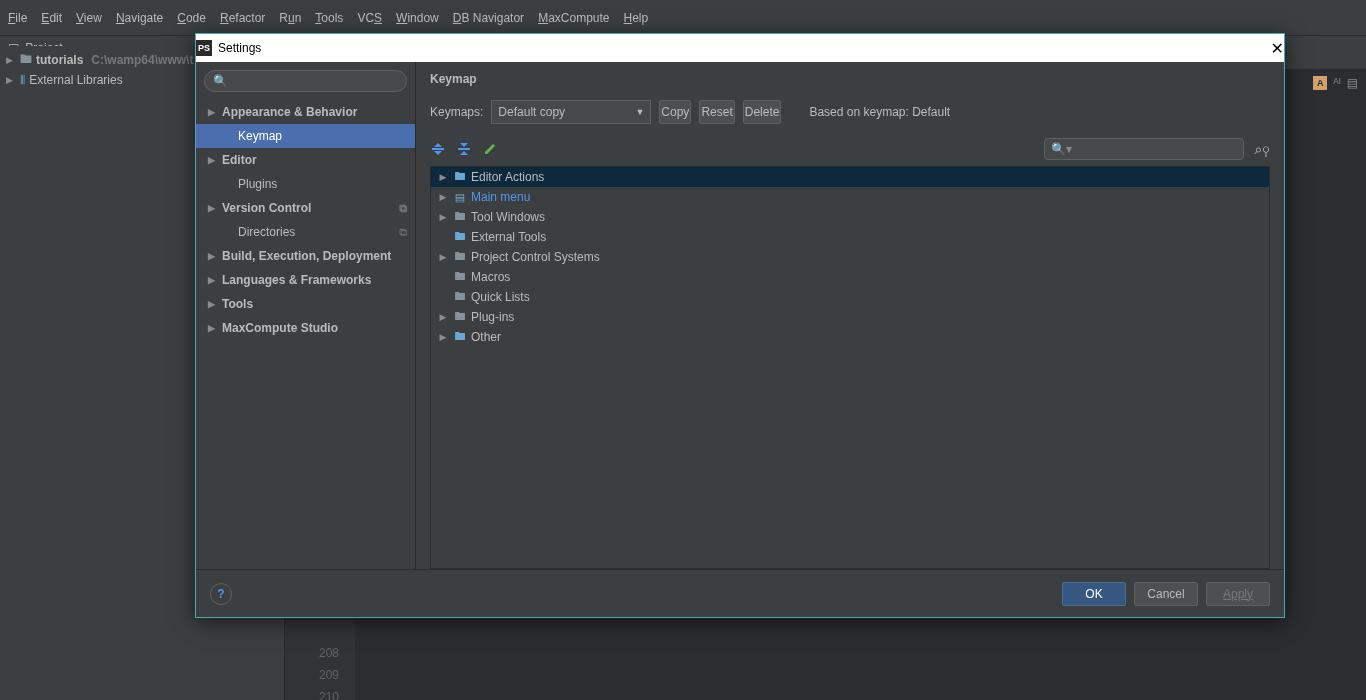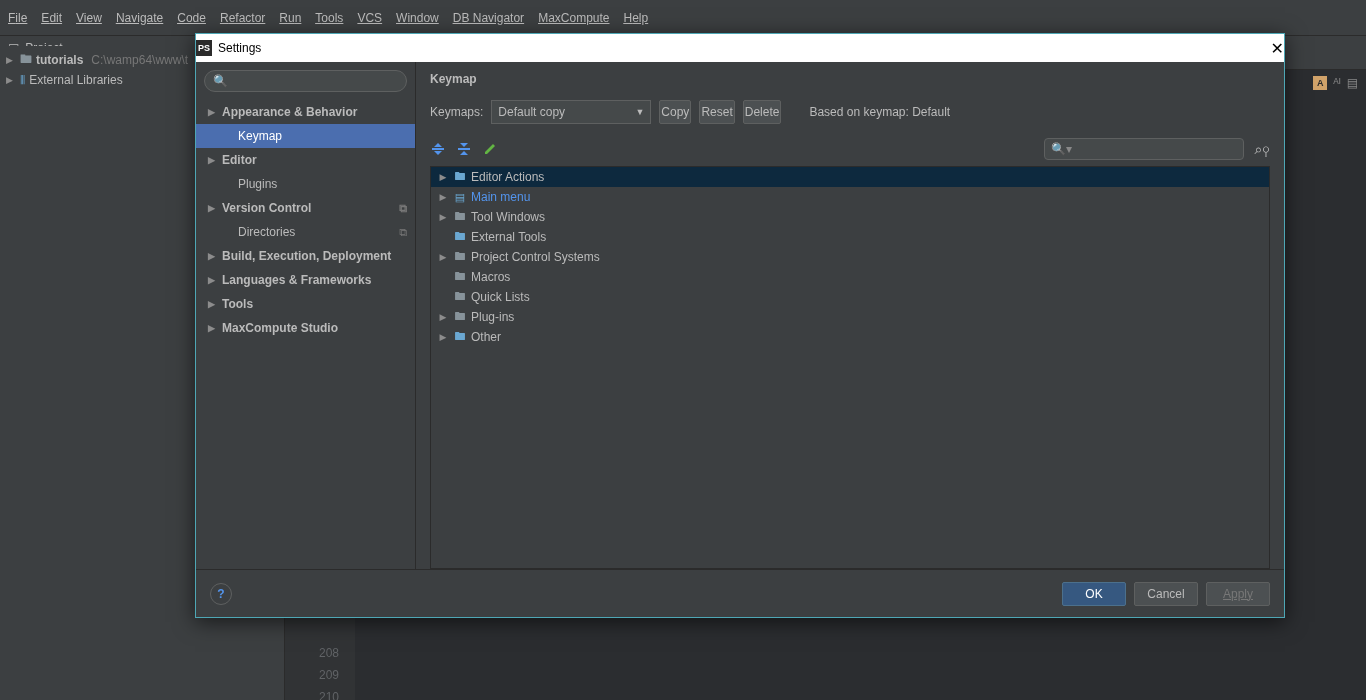--- a/index.html
+++ b/index.html
@@ -1,33 +1,33 @@
 <!DOCTYPE html>
 <html><head>
 <meta charset="utf-8">
 <style>
 * { margin: 0; padding: 0; box-sizing: border-box; font-family: "Segoe UI", Arial, sans-serif; font-size: 12px; }
 body { background: #2b2d30; color: #bbbbbb; width: 1366px; height: 700px; overflow: hidden; position: relative; }
 
 
-.menubar { height: 36px; display: flex; align-items: center; padding: 0 8px; background: #3c3f41; border-bottom: 1px solid #2b2b2b; text-decoration: underline; }
+.menubar { height: 36px; display: flex; align-items: center; padding: 0 8px; background: #3c3f41; border-bottom: 1px solid #2b2b2b; }
 .menubar span { margin-right: 14px; cursor: pointer; color: #bbbbbb; }
 .menubar span u { text-decoration: underline; }
 
 
 .toolbar { height: 24px; display: flex; align-items: center; padding: 0 8px; background: #3c3f41; border-bottom: 1px solid #2b2b2b; }
 .toolbar .proj { display: flex; align-items: center; gap: 6px; color: #bbbbbb; }
 .toolbar .dropdown-arrow { margin-left: 20px; color: #888; font-size: 9px; }
 
 
 .project-panel { position: absolute; top: 46px; left: 0; width: 285px; bottom: 0; background: #3c3f41; border-right: 1px solid #2b2b2b; padding: 4px 6px; }
 .tree-row { display: flex; align-items: center; gap: 4px; height: 20px; color: #bbbbbb; }
 .tree-arrow { width: 10px; font-size: 9px; color: #8c8c8c; }
 .tree-folder { color: #bbbbbb; }
-.tree-path { color: #777; }
+.tree-path { color: #777; font-weight: bold; }
 
 
 .editor-area { position: absolute; top: 46px; left: 285px; right: 0; bottom: 0; background: #2b2d30; }
 .tabbar { height: 24px; background: #3c3f41; border-bottom: 1px solid #2b2b2b; display:flex; align-items:center; padding-left:8px; gap:20px;}
 .gutter { position: absolute; top: 24px; left: 0; width: 70px; bottom: 0; background: #313335; text-align: right; padding-right: 16px; color: #606366; font-family: Consolas, monospace; font-size: 13px; line-height: 22px; padding-top: 572px;}
 .right-icons { position:absolute; top:30px; right:8px; display:flex; gap:6px; color:#888;}
 
 
 .dialog { position: absolute; top: 33px; left: 195px; width: 1090px; height: 585px; background: #3c3f41; border: 1px solid #4ea7b5; box-shadow: 0 4px 20px rgba(0,0,0,.6); display: flex; flex-direction: column; }
 .dialog-title { height: 28px; background: #fff; color: #000; display: flex; align-items: center; padding: 0 0; font-size: 12px; }

